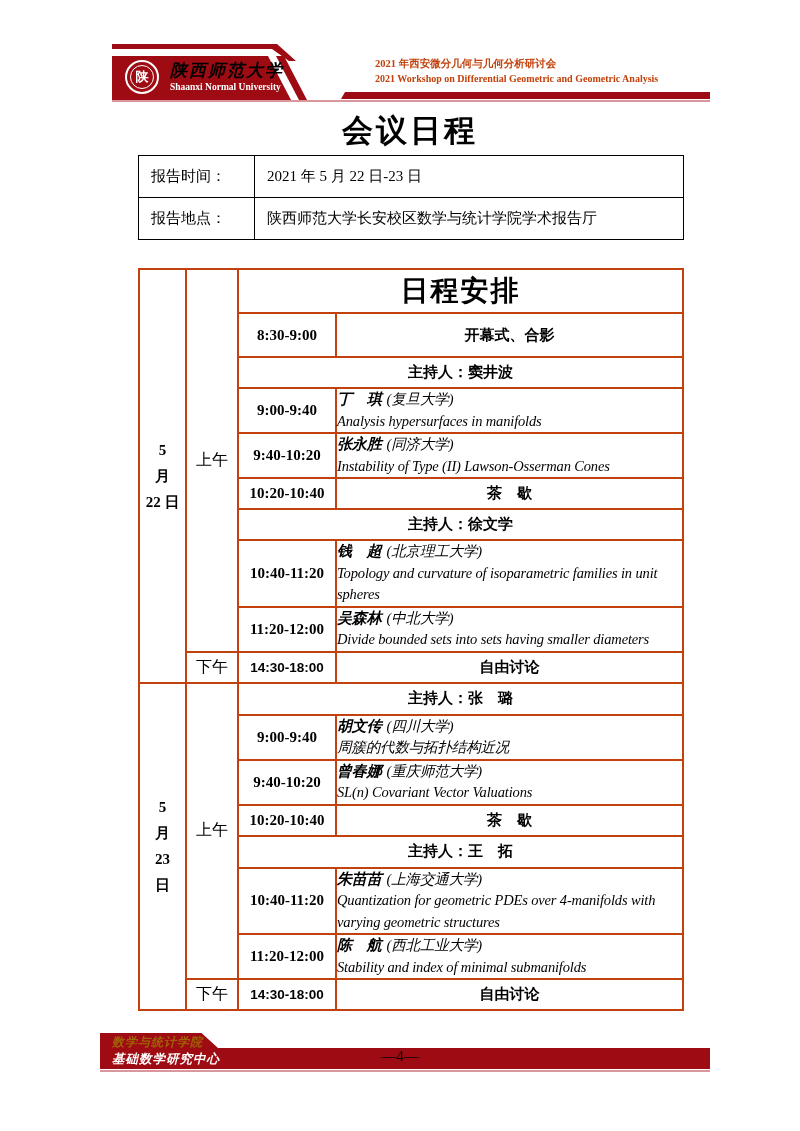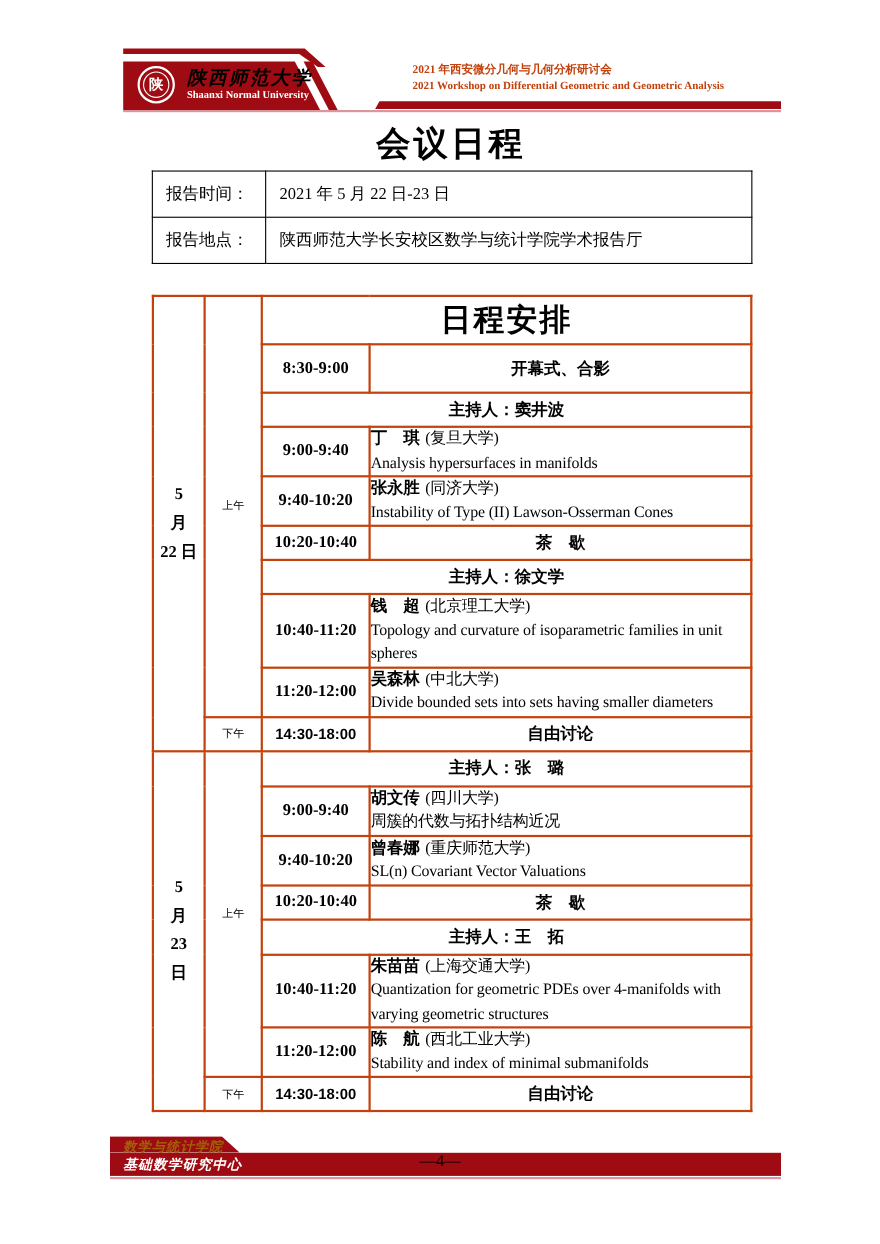--- a/index.html
+++ b/index.html
@@ -33,37 +33,37 @@
   
   .page-title {
     position:absolute; left:0; top:110px; width:820px; text-align:center;
     font-size:31px; font-weight:bold; letter-spacing:3px;
   }
   
   .info-table {
     position:absolute; left:138px; top:155px; width:546px;
     border-collapse:collapse; table-layout:fixed; font-size:15px;
   }
-  .info-table td {border:1.5px solid #000; height:41px; padding:0 0 0 12px;}
+  .info-table td {border:1.5px solid #000; height:41px; padding:0 13px 0 12px;}
   .info-label {width:90px;}
   
   .sched-table {
     position:absolute; left:138px; top:268px; width:546px;
     border-collapse:collapse; table-layout:fixed; font-size:15px;
   }
   .sched-table td {border:2px solid #c2410c; padding:0; vertical-align:middle;}
   .col-date {width:47px;} .col-ampm {width:52px;} .col-time {width:98px;}
   .c-date {text-align:center; font-weight:bold; line-height:26px; font-size:15px;}
-  .c-ampm {text-align:center; font-size:10px;}
+  .c-ampm {text-align:center; font-size:16px;}
   .c-ttl  {text-align:center; font-size:28px; font-weight:bold; height:42px; letter-spacing:2px;}
   .c-time {text-align:center; font-weight:bold; font-size:15px;}
   .c-time-sans {font-family:"Liberation Sans","DejaVu Sans",sans-serif; font-size:13.5px;}
   .c-chair {text-align:center; font-weight:bold; height:29px;}
   .c-event {text-align:center; font-weight:bold;}
-  .c-talk {padding:3px 2px 3px 7px; line-height:21.5px; font-size:14.5px; letter-spacing:-0.15px;}
+  .c-talk {padding:3px 2px 3px 7px; line-height:21.5px; font-size:14.5px; letter-spacing:-0.15px;font-style:italic;}
   .speaker {font-weight:bold; font-size:15px; margin-right:5px;}
   .h42 td {height:42px;} .h29 td {height:29px;} .h30 td {height:30px;}
   
   .ft-tab {
     position:absolute; left:100px; top:1033px; width:118px; height:15px; background:#9e0b12;
     -webkit-clip-path:polygon(0 0,86% 0,100% 100%,0 100%); clip-path:polygon(0 0,86% 0,100% 100%,0 100%);
   }
   .ft-band {position:absolute; left:100px; top:1048px; width:610px; height:21px; background:#9e0b12;}
   .ft-strip {position:absolute; left:100px; top:1070px; width:610px; height:2px; background:#d9979b;}
   .ft-line1 {

